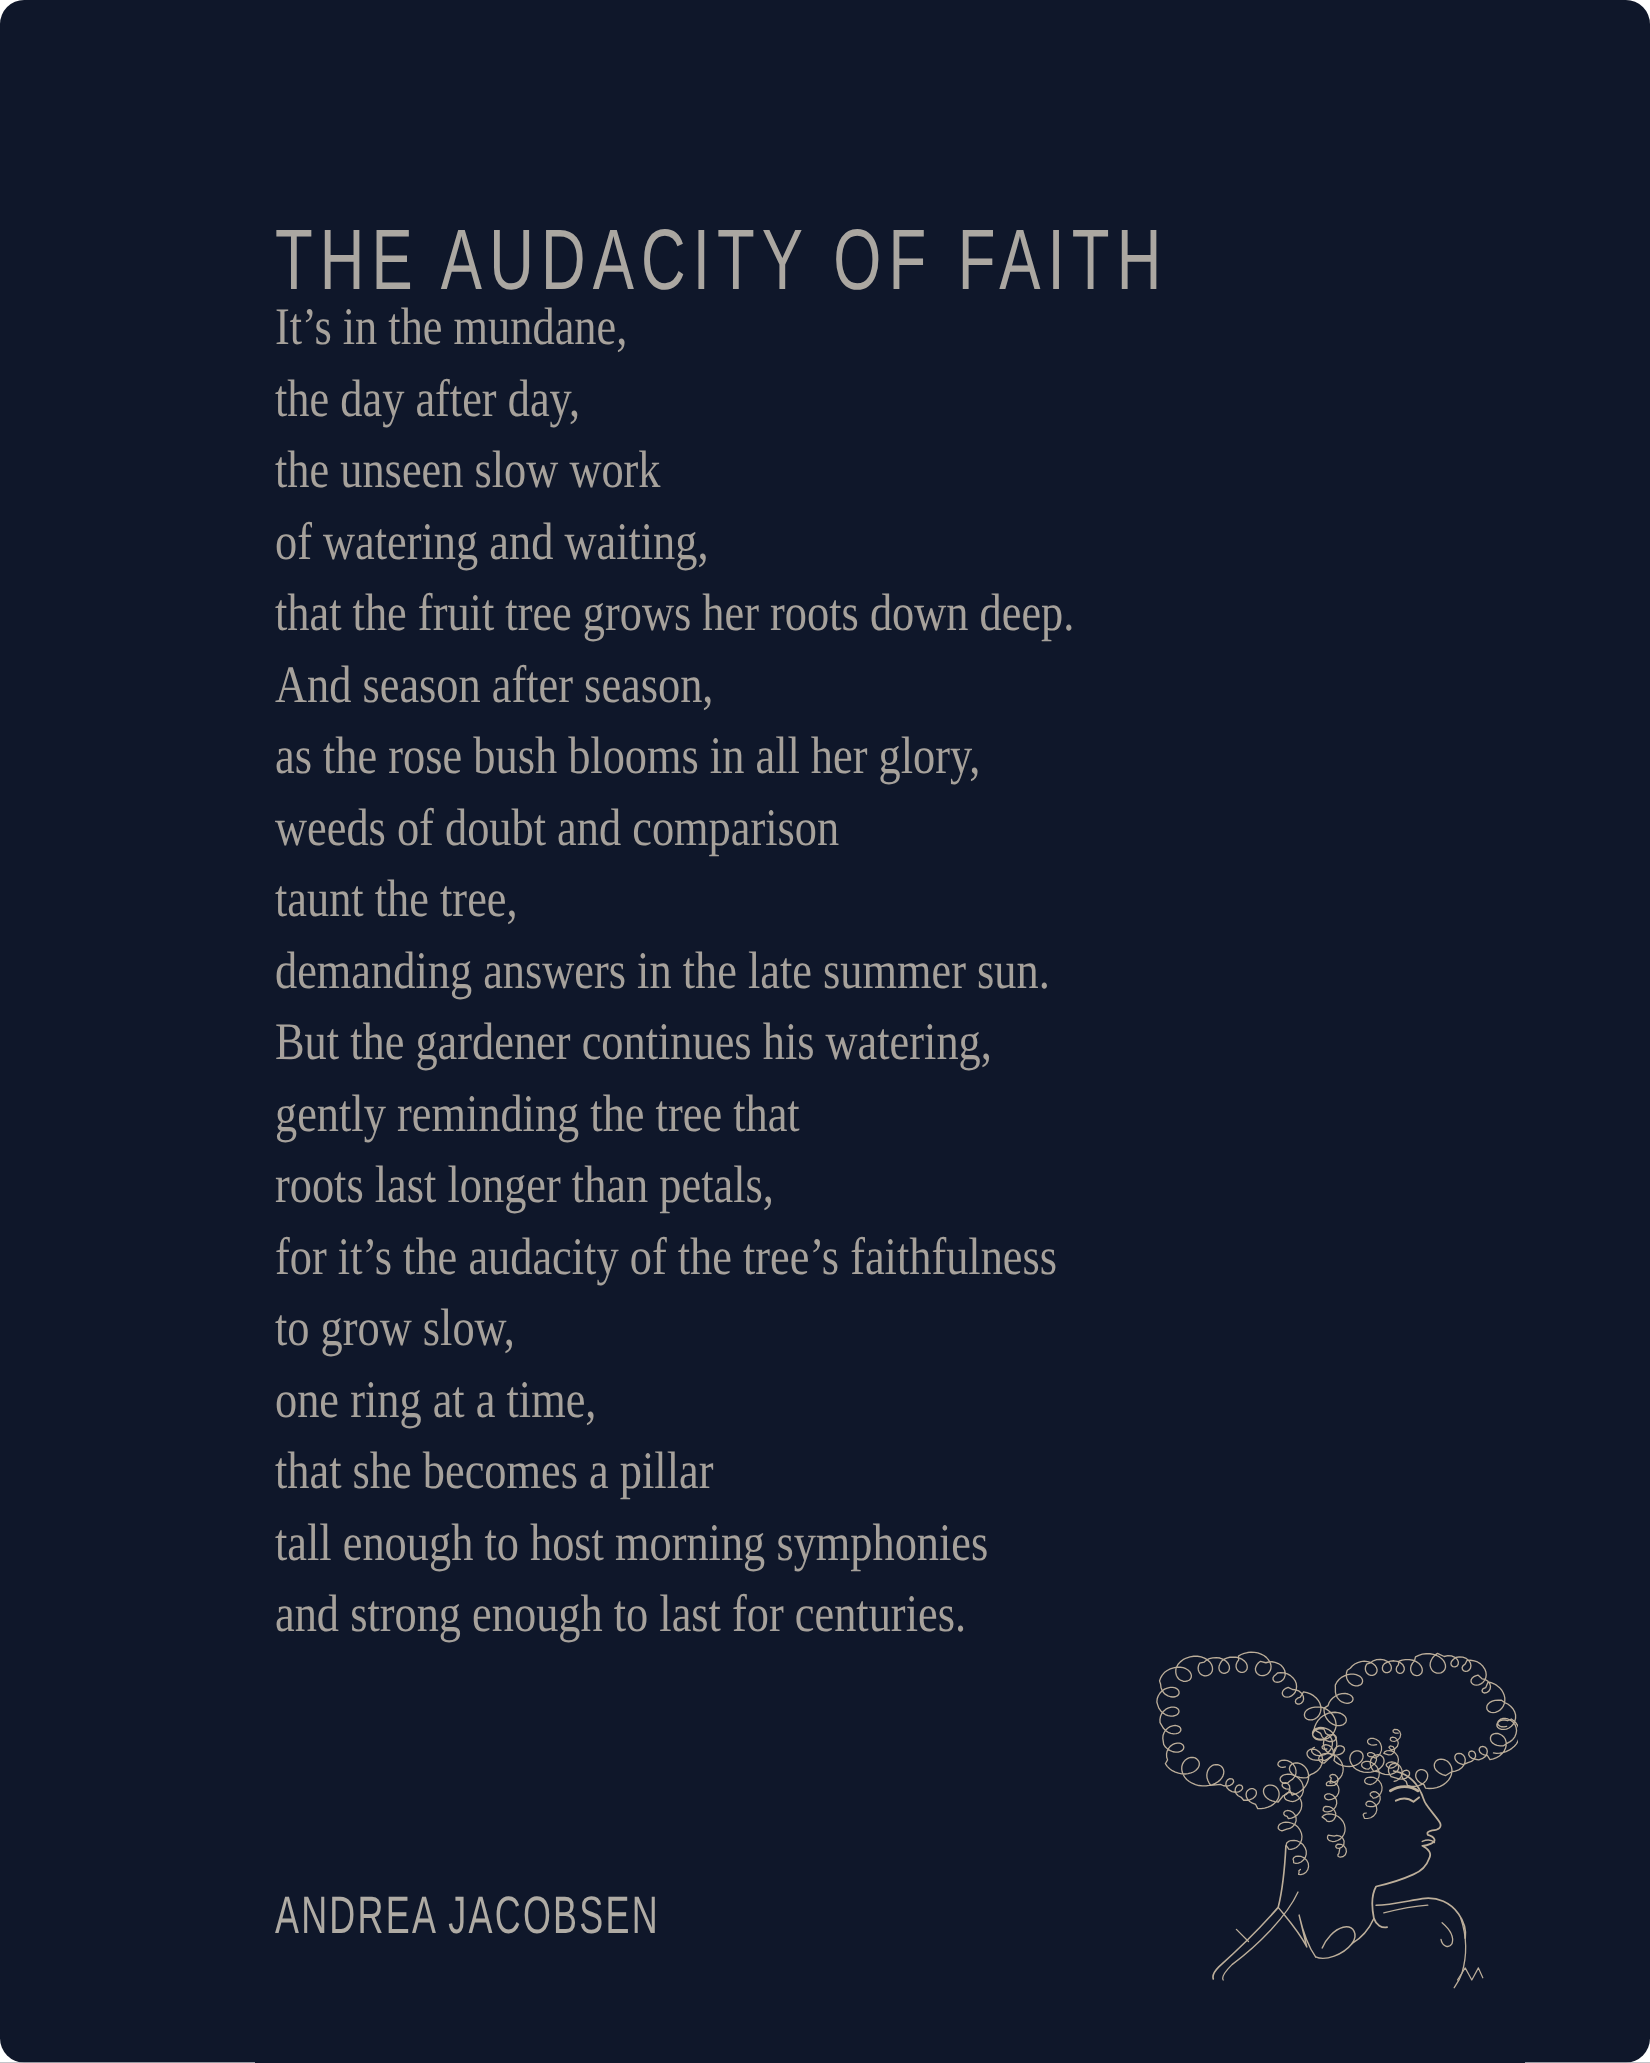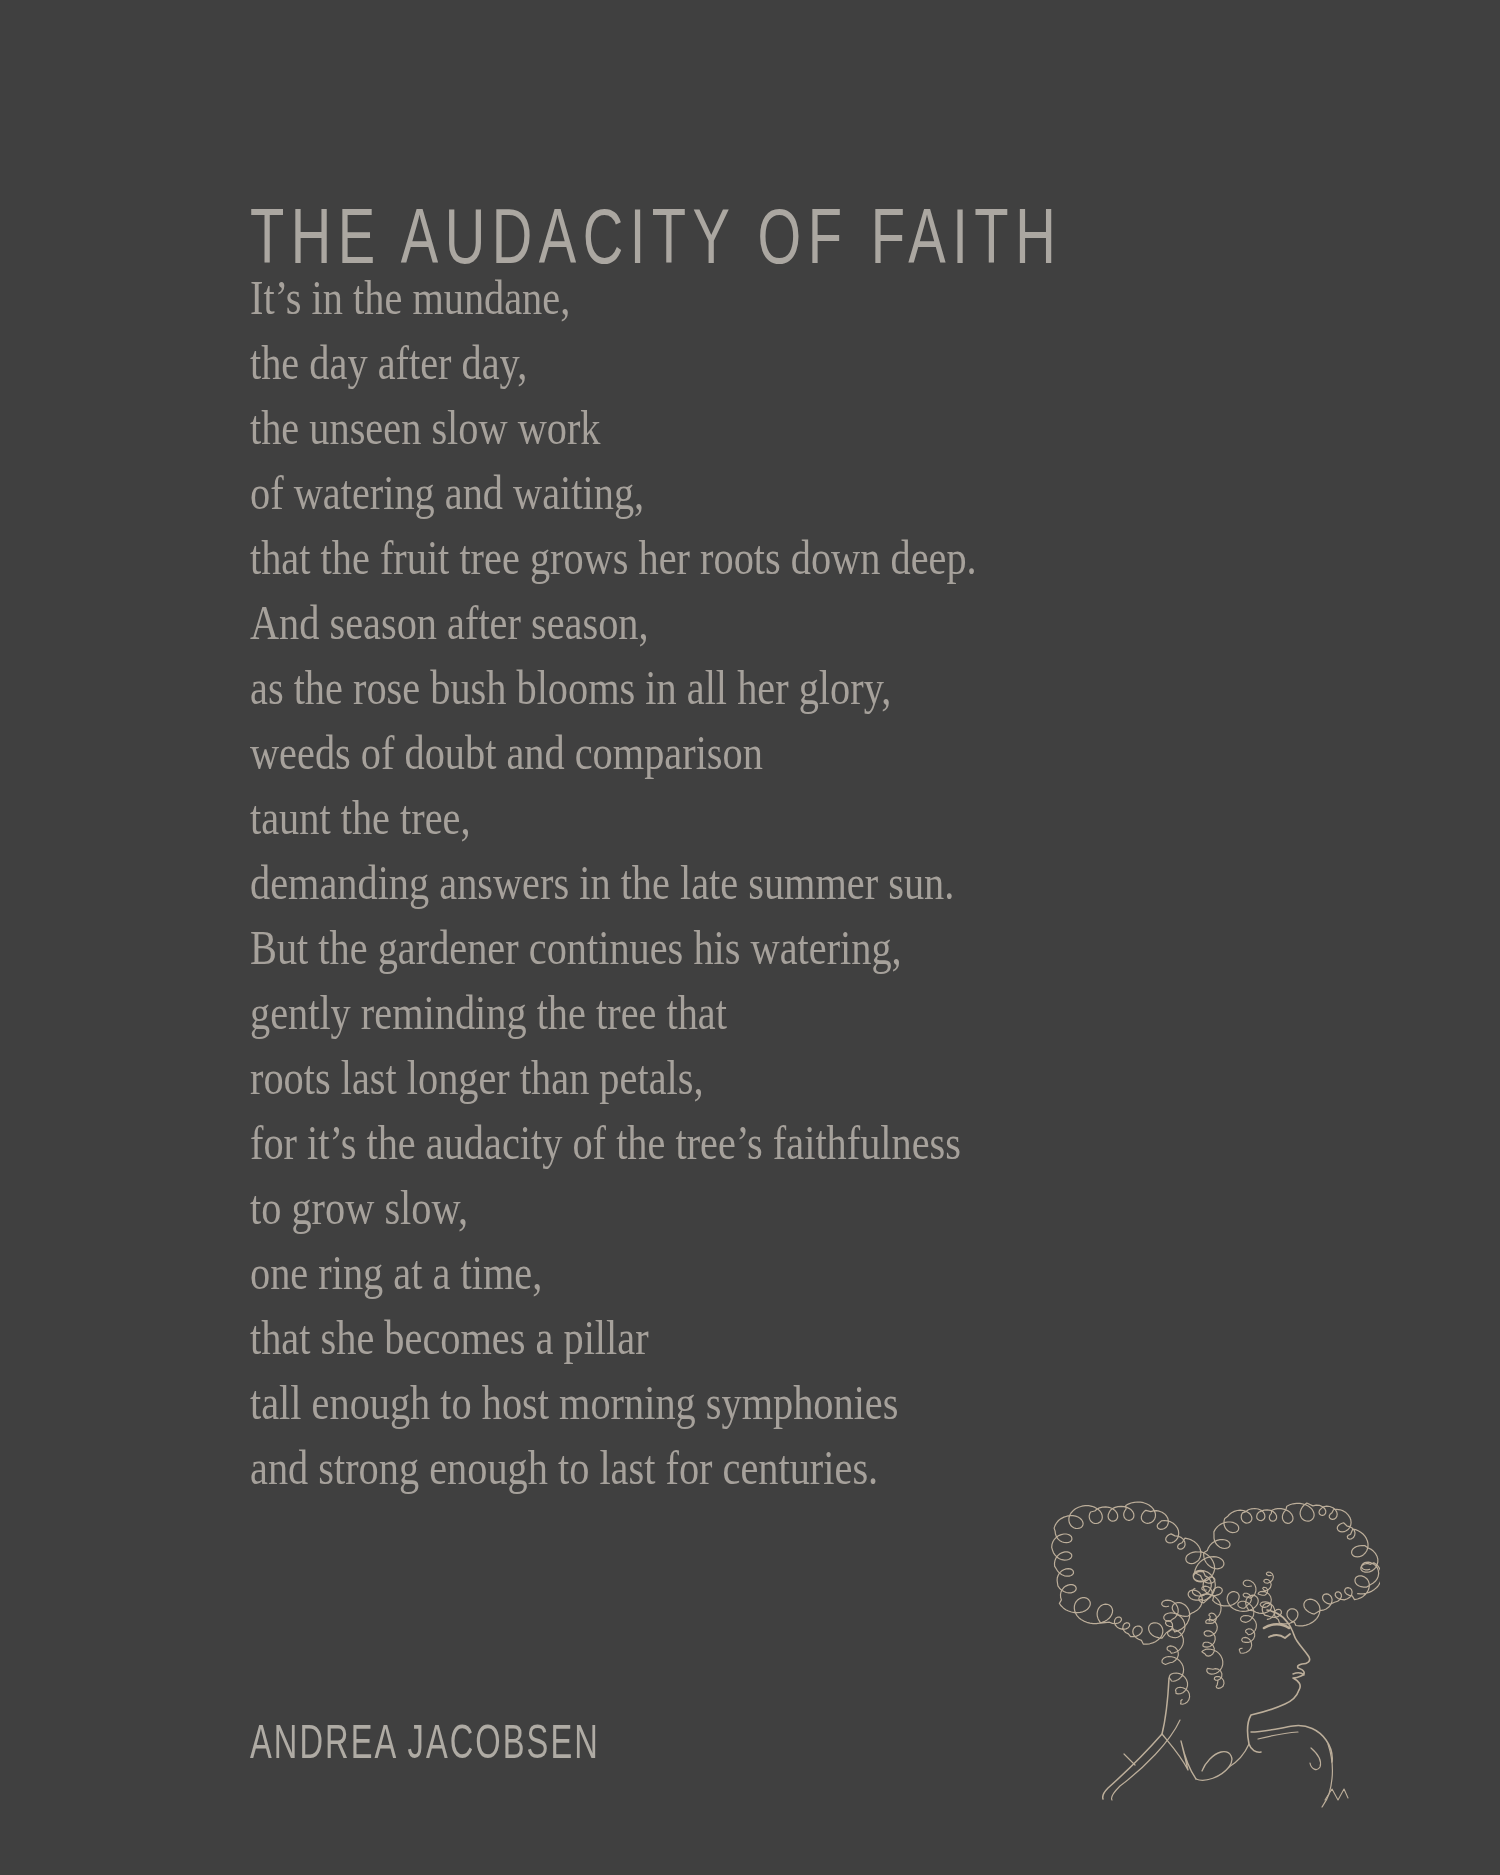--- a/index.html
+++ b/index.html
@@ -24,21 +24,21 @@
     font-family:"Liberation Sans",sans-serif;font-weight:200;
     font-size:48px;line-height:60px;letter-spacing:3px;color:#afaba4;
     transform:scaleX(0.68);transform-origin:left top;white-space:nowrap;
   }
   .art{position:absolute;left:1030px;top:1482px;width:350px;height:360px;}
   .art svg{display:block;width:100%;height:100%;}
 </style>
 </head>
 <body>
 
-<div class="page" style="background: #404040;">
+<div class="page" style="background: #0f172a; border-radius: 22px;">
 
   <h1 class="title" style="color: rgb(171, 167, 161);">THE AUDACITY OF FAITH</h1>
 
   <div class="poem" id="poem" style="color: rgb(166, 161, 155);">
       <div class="poem-line">It’s in the mundane,</div>
       <div class="poem-line">the day after day,</div>
       <div class="poem-line">the unseen slow work</div>
       <div class="poem-line">of watering and waiting,</div>
       <div class="poem-line">that the fruit tree grows her roots down deep.</div>
       <div class="poem-line">And season after season,</div>

